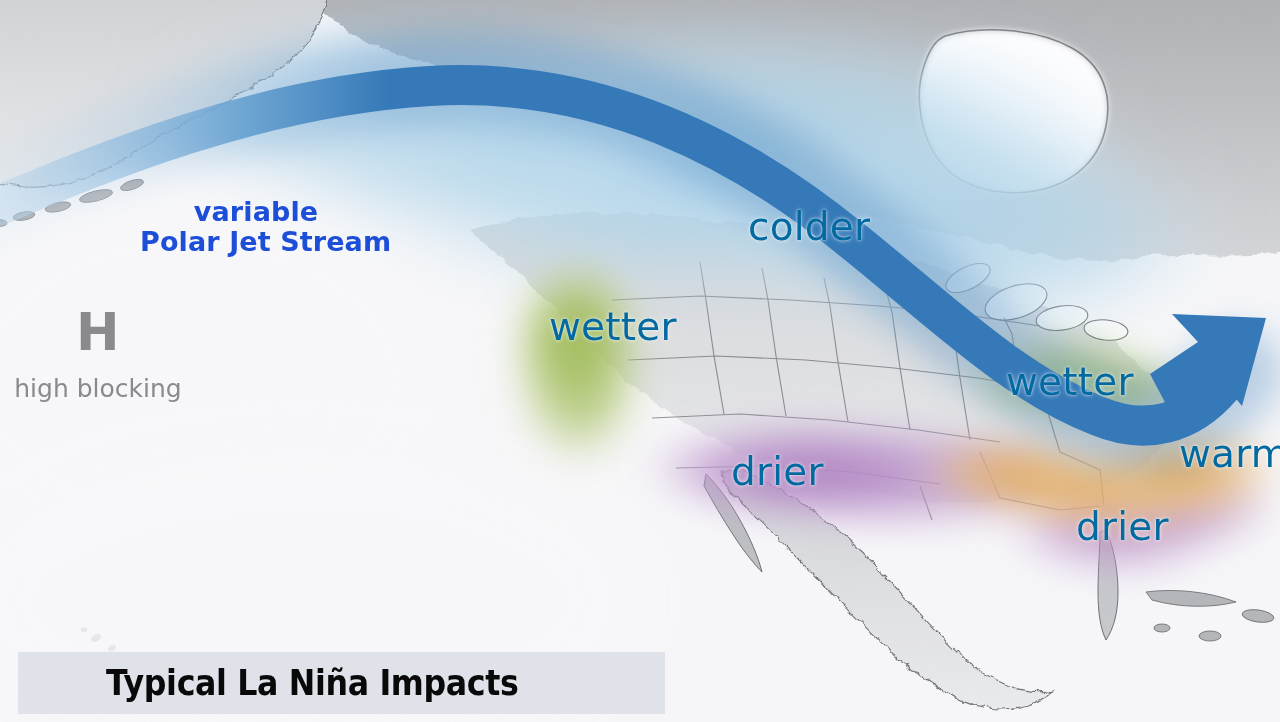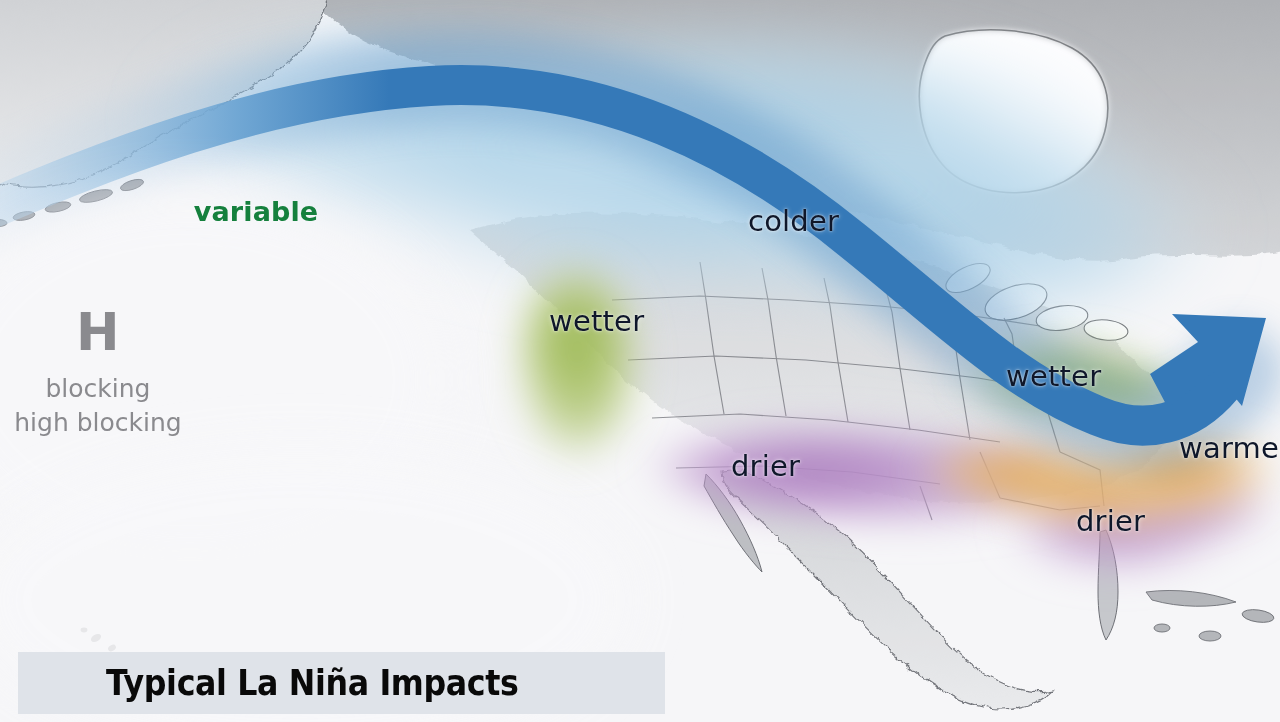--- a/index.html
+++ b/index.html
@@ -15,29 +15,29 @@
 
   
   .lbl{
     position:absolute;
     font-family:"DejaVu Sans","Liberation Sans",sans-serif;
     white-space:nowrap;
     line-height:1.12;
     pointer-events:none;
   }
   .lbl-impact{
-    color:#0f172a;
-    font-size:29px;
+    color:#0369a1;
+    font-size:39px;
     font-weight:400;
     letter-spacing:.2px;
     text-shadow:0 0 5px rgba(255,255,255,.55),0 0 2px rgba(255,255,255,.75);
     text-align:right;
   }
   .lbl-jet{
-    color:#15803d;
+    color:#1d4ed8;
     font-size:27px;
     font-weight:600;
     text-align:center;
     letter-spacing:.1px;
   }
   .lbl-h{
     color:#8a8a8e;
     font-size:52px;
     font-weight:700;
     letter-spacing:0;
@@ -350,25 +350,25 @@
   <div class="lbl lbl-impact" id="p-wetter-oh">wetter</div>
 
   <div class="lbl lbl-impact" id="p-drier-sw">drier</div>
 
   <div class="lbl lbl-impact" id="p-drier-se">drier</div>
 
   <div class="lbl lbl-impact" id="p-warmer">warmer</div>
 
   <div class="lbl lbl-jet" id="p-jet">
     <div>variable</div>
+    <div>Polar Jet Stream</div>
   </div>
 
   <div class="lbl lbl-h" id="p-h">H</div>
 
   <div class="lbl lbl-hp" id="p-hp">
-    <div>blocking</div>
     <div>high blocking</div>
   </div>
 
   <div id="banner"></div>
   <div id="banner-title">Typical La Niña Impacts</div>
 
 </div>
 
 </body></html>

